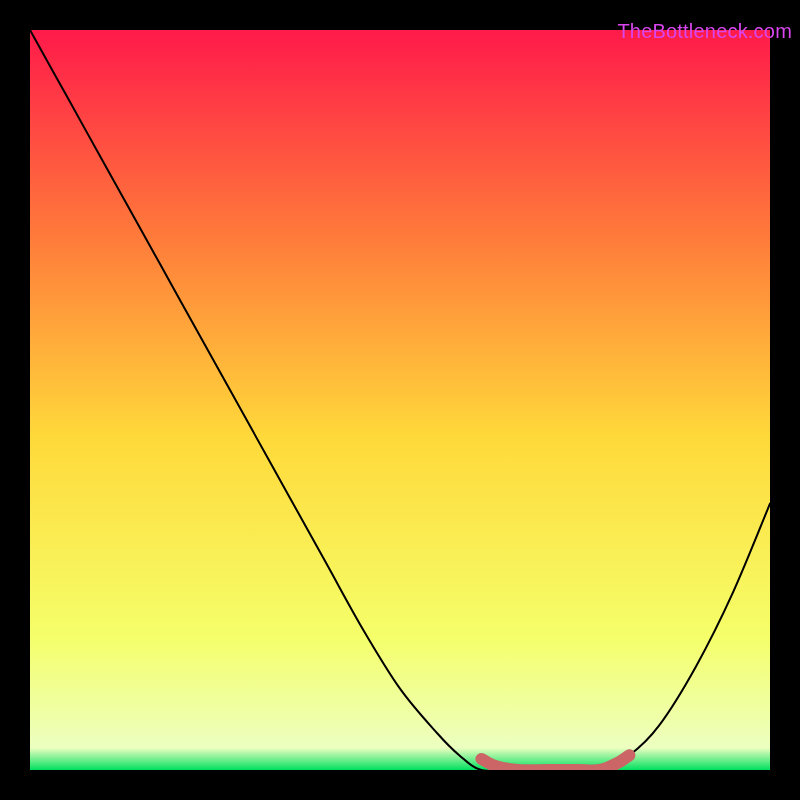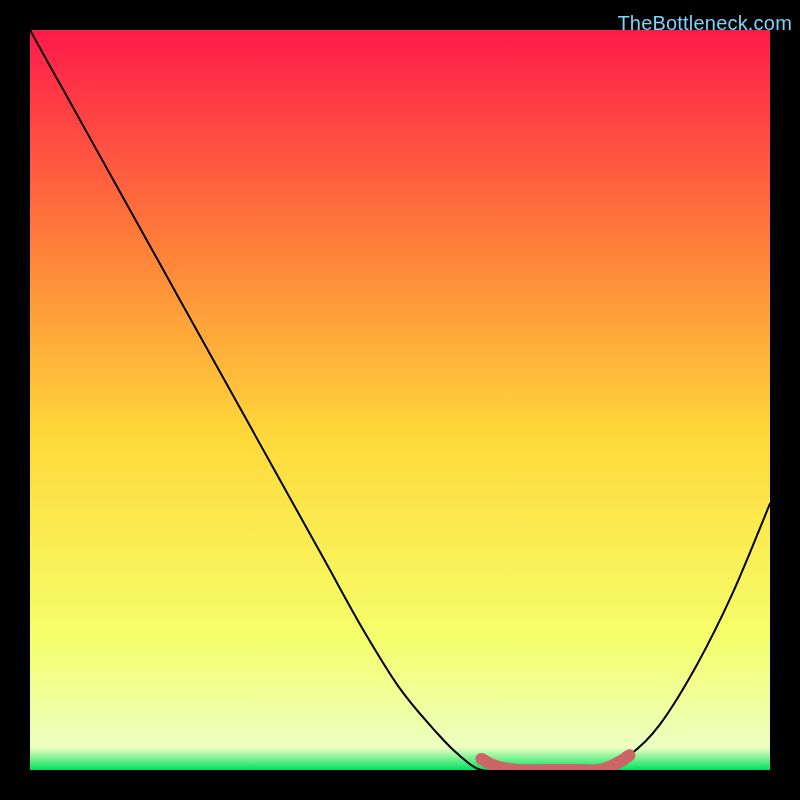--- a/index.html
+++ b/index.html
@@ -6,23 +6,23 @@
     margin: 0;
     padding: 0;
     width: 800px;
     height: 800px;
     background: #000;
     overflow: hidden;
     font-family: Arial, Helvetica, sans-serif;
   }
   .watermark {
     position: absolute;
-    top: 12px;
+    top: 20px;
     right: 8px;
-    color: #7dd3fc;
+    color: #d946ef;
     font-size: 20px;
     font-weight: 500;
     z-index: 10;
     letter-spacing: 0.2px;
   }
   .plot-area {
     position: absolute;
     left: 30px;
     top: 30px;
     width: 740px;

